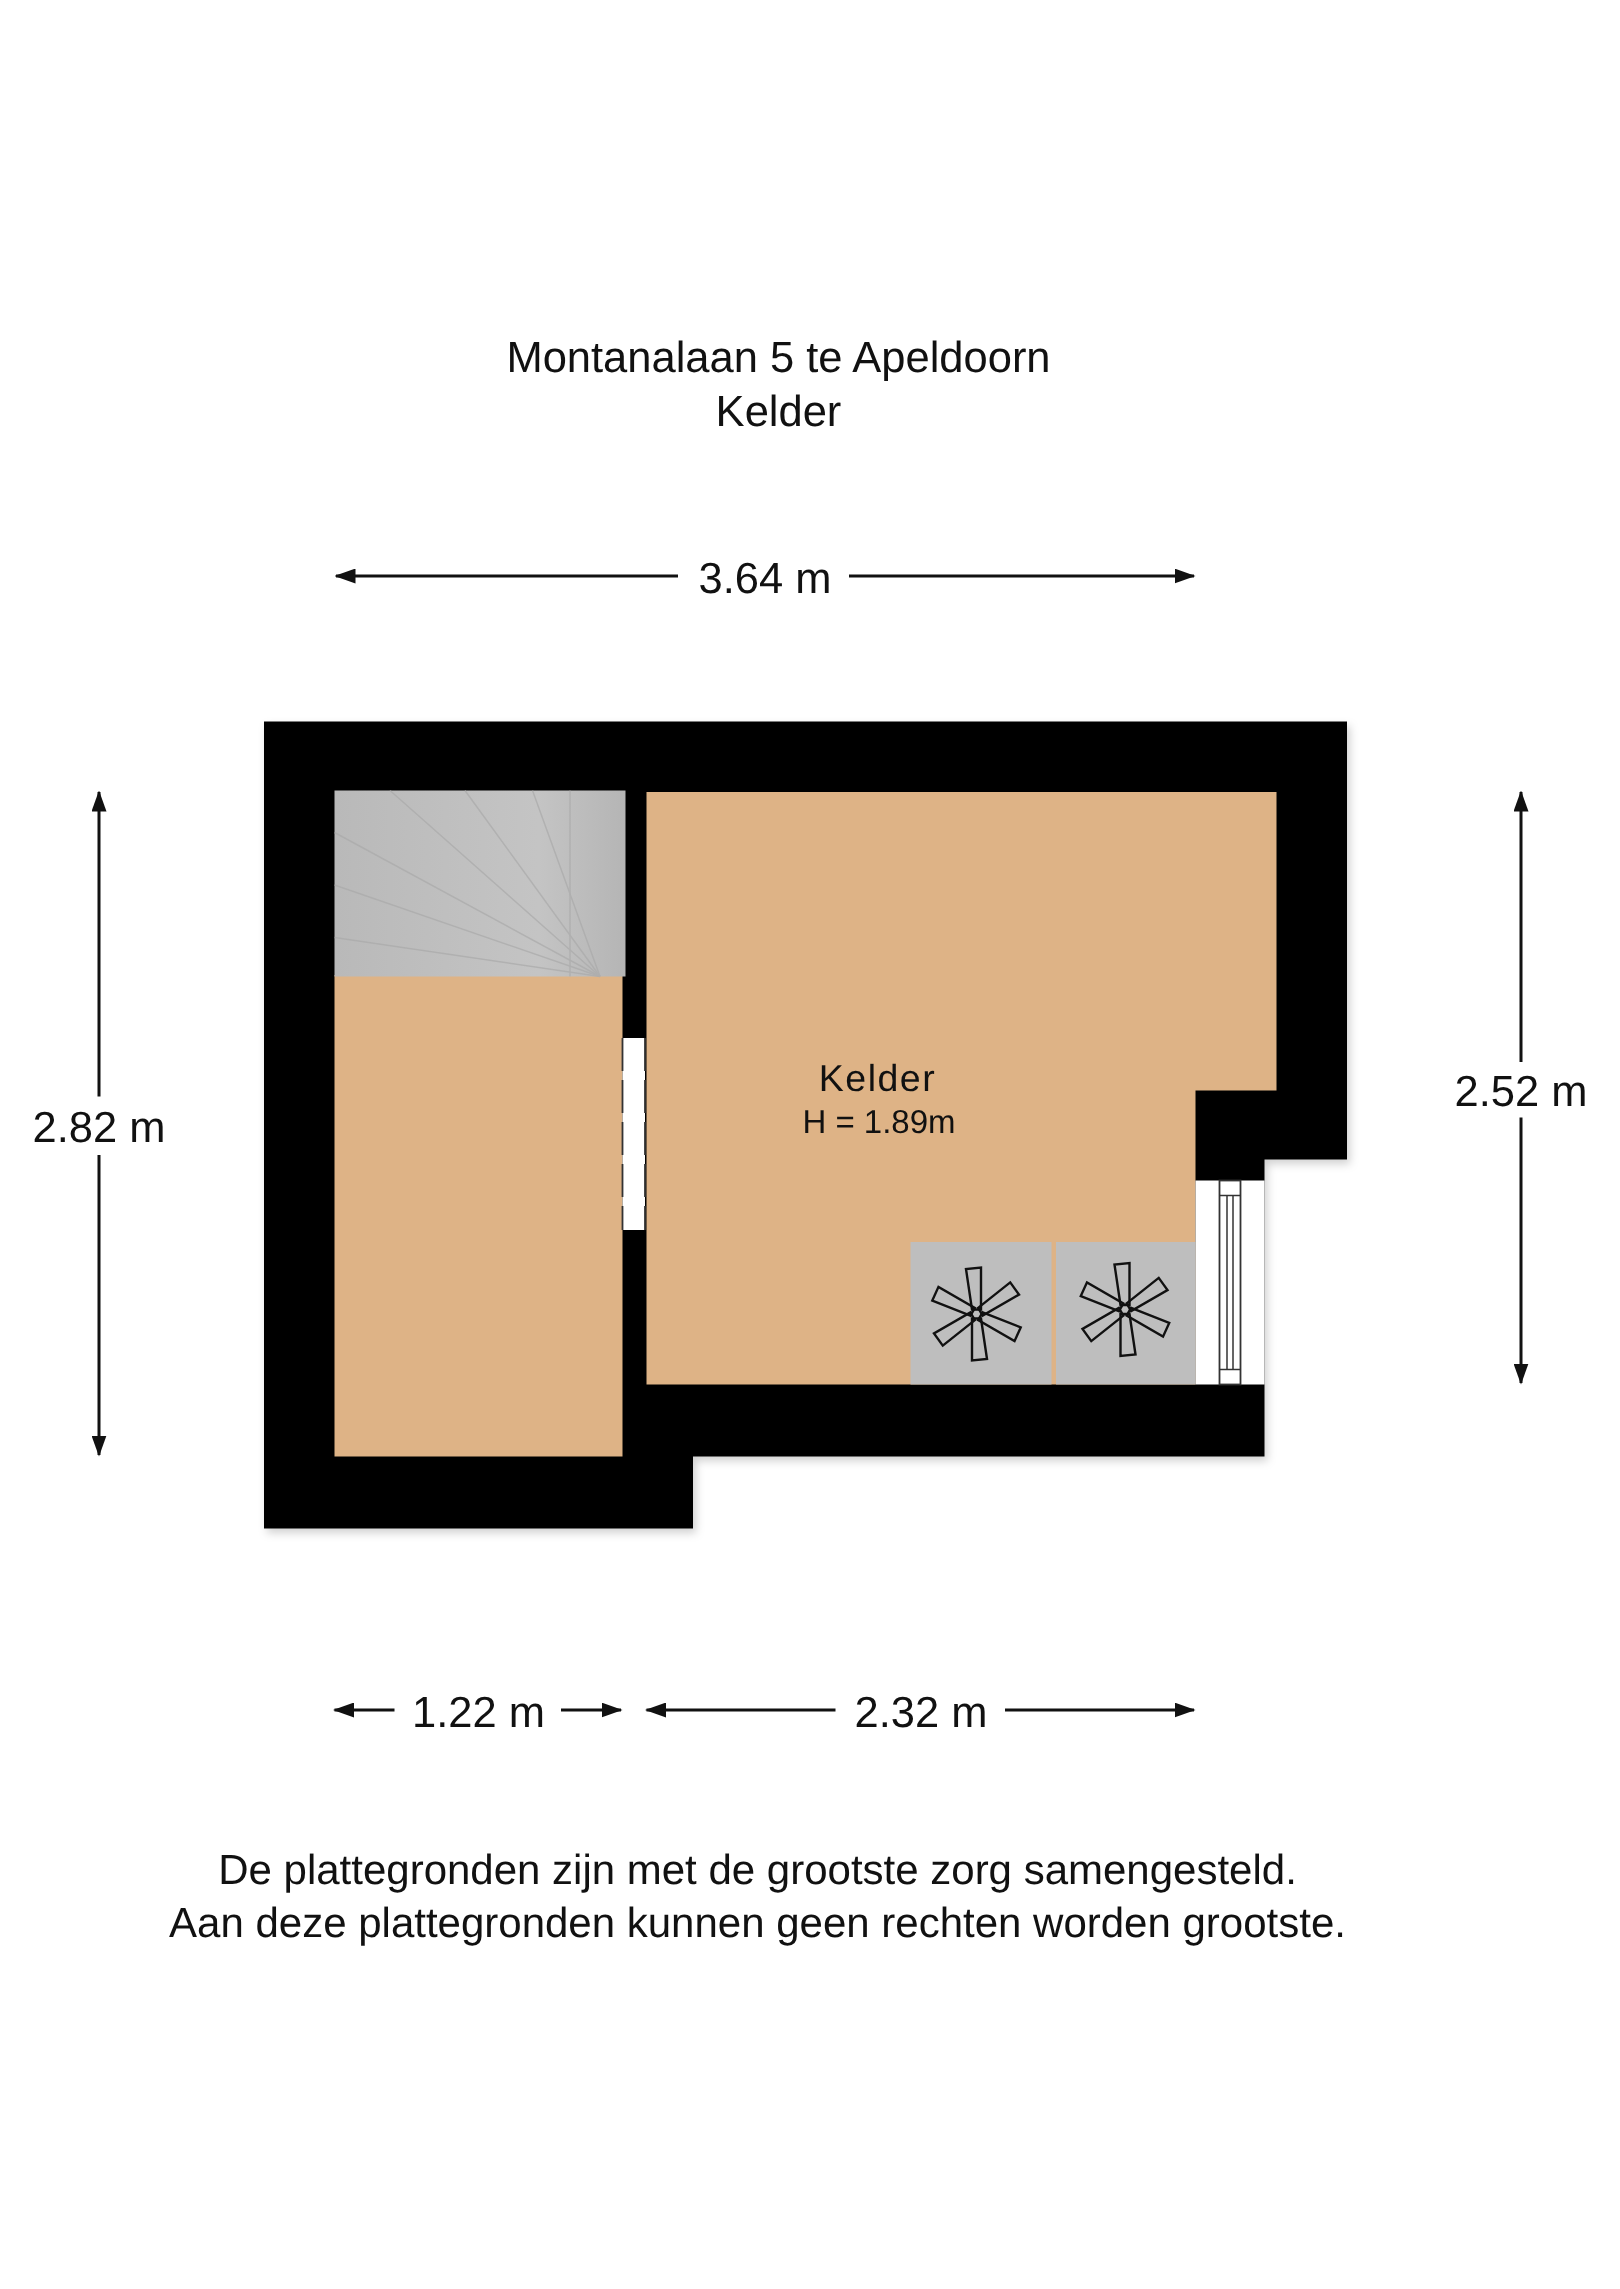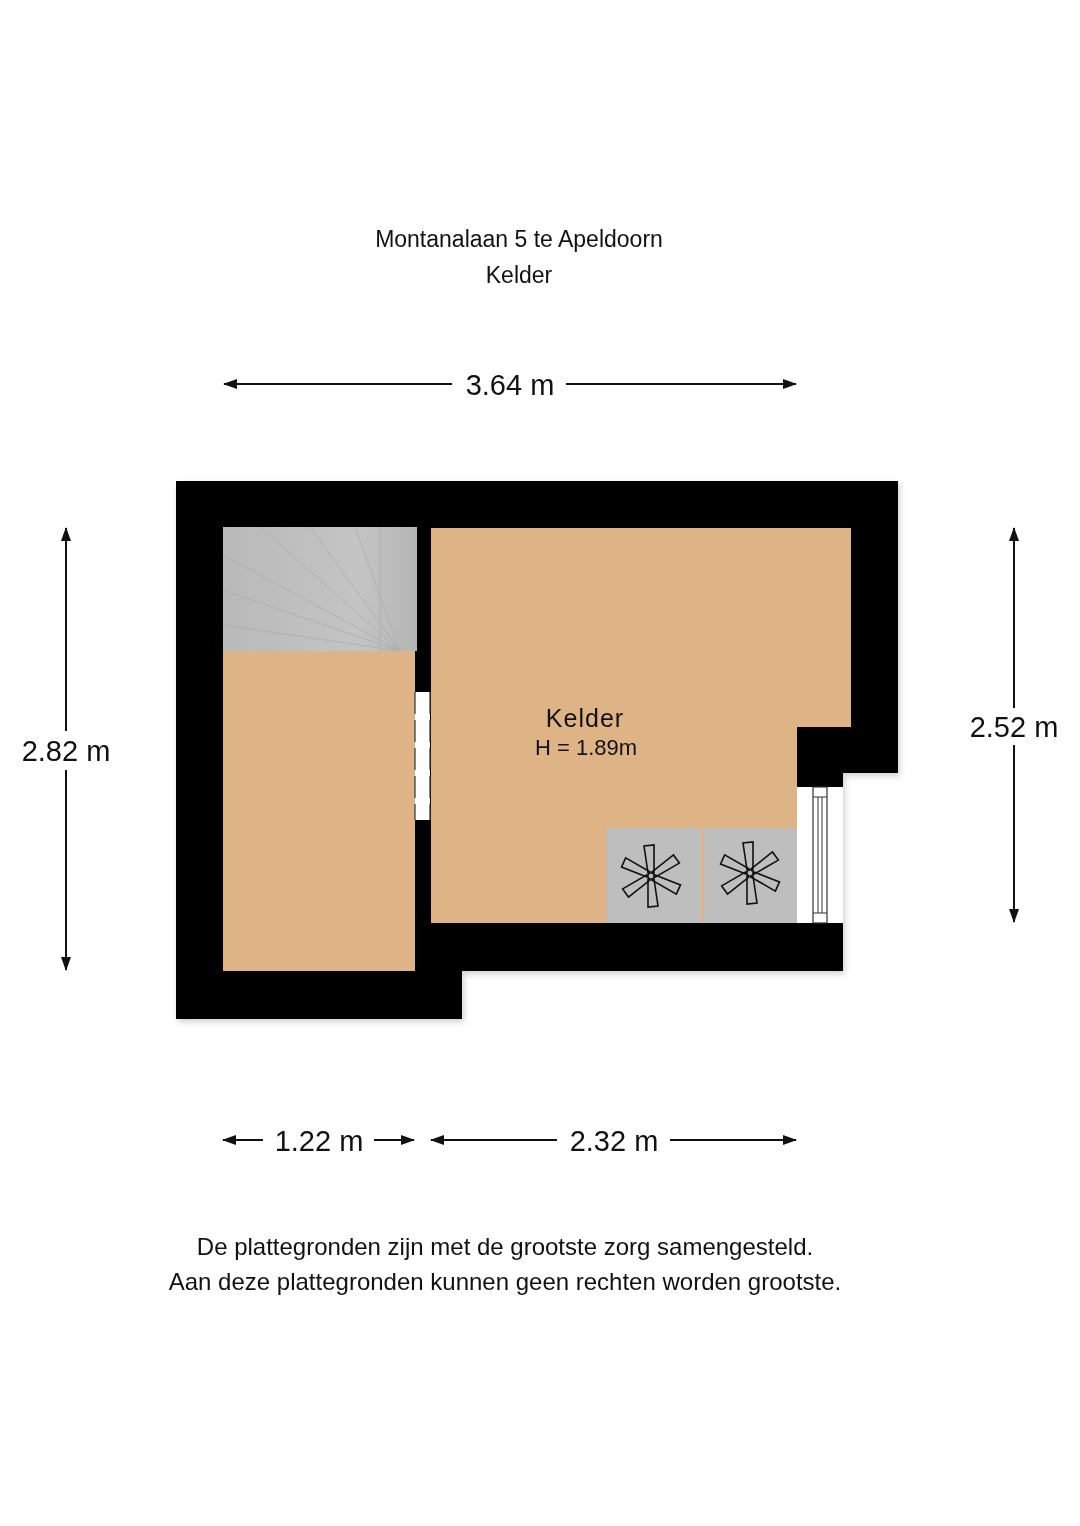--- a/index.html
+++ b/index.html
@@ -1,21 +1,21 @@
 <!DOCTYPE html>
 <html><head>
 <meta charset="utf-8">
 <style>
   html, body { margin:0; padding:0; background:#ffffff; }
   body { width:1080px; height:1526px; position:relative; overflow:hidden;
          font-family:"Liberation Sans", sans-serif; color:#111; }
-  .title { position:absolute; left:0; width:1038px; text-align:center; font-size:23px; line-height:34px; }
+  .title { position:absolute; left:0; width:1038px; text-align:center; font-size:29px; line-height:34px; }
   #t1 { top:222px; }
   #t2 { top:258px; }
-  .disclaimer { position:absolute; left:0; width:1010px; text-align:center; font-size:24px; line-height:38px; }
+  .disclaimer { position:absolute; left:0; width:1010px; text-align:center; font-size:28px; line-height:38px; }
   #d1 { top:1228px; }
   #d2 { top:1263px; }
   svg#plan { position:absolute; left:0; top:0; }
   .dimtext { font-family:"Liberation Sans", sans-serif; font-size:29px; fill:#111; }
   .roomname { font-family:"Liberation Sans", sans-serif; font-size:25px; fill:#111; letter-spacing:1px; }
   .roomh { font-family:"Liberation Sans", sans-serif; font-size:22px; fill:#111; }
 </style>
 </head>
 <body>
 

